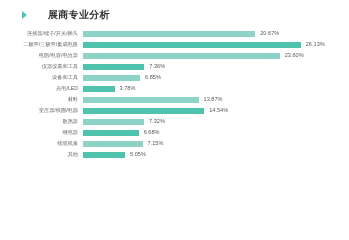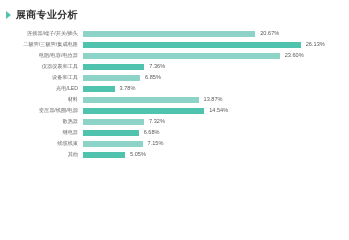--- a/index.html
+++ b/index.html
@@ -15,22 +15,23 @@
   }
   .panel {
     position: relative;
     width: 349px;
     height: 167px;
     box-sizing: border-box;
   }
   .panel-header {
     display: flex;
     align-items: center;
-    padding: 6px 0 0 6px;
+    padding: 6px 0 0 22px;
     height: 18px;
+    gap: 16px;
   }
   .triangle-icon {
     width: 0;
     height: 0;
     border-top: 4px solid transparent;
     border-bottom: 4px solid transparent;
     border-left: 5px solid #4fc3ae;
     margin-right: 5px;
   }
   .panel-title {

